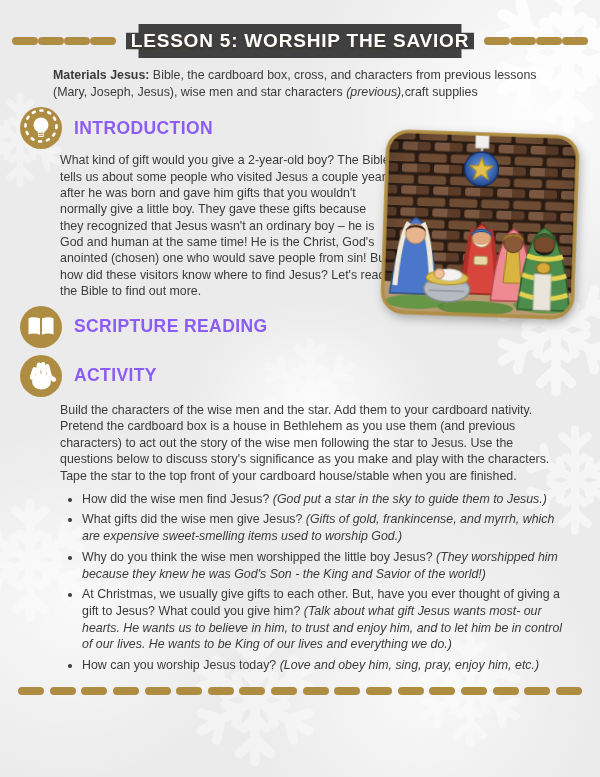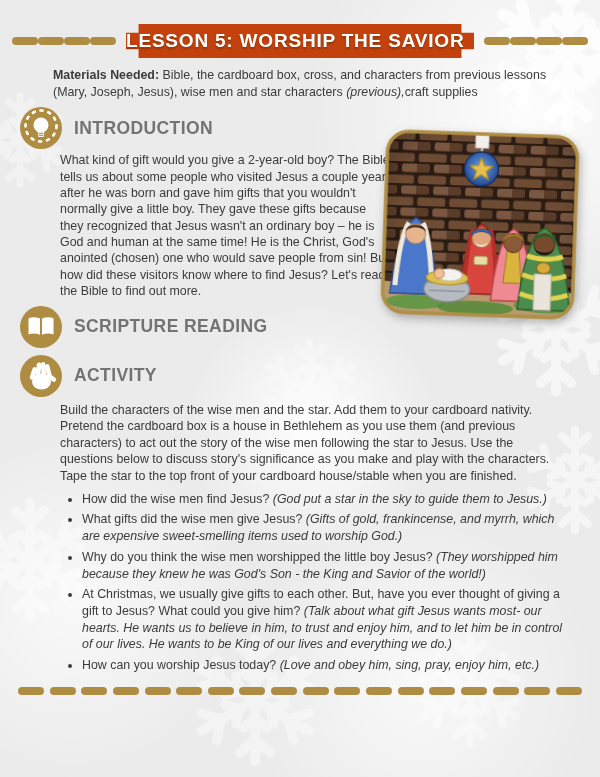--- a/index.html
+++ b/index.html
@@ -18,36 +18,36 @@
   }
   .decor { position:absolute; inset:0; z-index:0; pointer-events:none; }
   .page { position:relative; z-index:1; padding-top:24px; }
 
   
   .header-row { display:flex; align-items:center; justify-content:center; gap:10px; padding:0 17px; }
   .dashes { display:flex; justify-content:space-between; flex:1; }
   .dashes i { display:block; width:26px; height:8px; border-radius:4px; background:#ae8c42; }
   .banner {
     flex:0 0 auto; width:348px; height:34px;
-    background:#c2410c;
+    background:#404040;
     clip-path: polygon(3.6% 0, 96.4% 0, 96.4% 26%, 100% 26%, 100% 74%, 96.4% 74%, 96.4% 100%, 3.6% 100%, 3.6% 74%, 0 74%, 0 26%, 3.6% 26%);
-    display:flex; align-items:center; justify-content:flex-start;
+    display:flex; align-items:center; justify-content:center;
   }
   .banner span {
     color:#fff; font-size:19px; font-weight:800; letter-spacing:.8px;
     text-shadow:0 1.5px 1.5px rgba(60,40,0,.35);
     white-space:nowrap;
   }
 
   .materials { margin:9px 40px 0 53px; font-size:12.4px; line-height:1.38; }
   .b { font-weight:700; } .i { font-style:italic; }
 
   .section-head { display:flex; align-items:center; gap:11px; margin:5px 0 0 19px; }
   .icon-circle { width:44px; height:44px; flex:0 0 auto; }
-  h2 { font-size:17.5px; font-weight:800; color:#737373; letter-spacing:.4px;
+  h2 { font-size:17.5px; font-weight:800; color:#8b5cf6; letter-spacing:.4px;
        font-family:"Liberation Sans","DejaVu Sans",sans-serif; }
 
   .intro-body { margin:2px 0 0 60px; width:332px; font-size:12.4px; line-height:1.32; }
   .para { margin:4px 36px 0 60px; font-size:12.4px; line-height:1.33; }
 
   .photo { position:absolute; top:132px; left:383px; width:194px; height:185px;
            transform:rotate(2deg); filter:drop-shadow(2px 4px 5px rgba(0,0,0,.28)); }
 
   ul.bullets { margin:7px 28px 0 62px; padding-left:20px; }
   ul.bullets li { font-size:12.4px; line-height:1.36; margin-bottom:3.5px; }
@@ -95,21 +95,21 @@
       <span>LESSON 5: WORSHIP THE SAVIOR</span>
     </div>
     <div class="dashes">
         <i></i>
         <i></i>
         <i></i>
         <i></i>
       </div>
   </div>
 
-  <p class="materials"><span class="b">Materials Needed:</span><span> Bible, the cardboard box, cross, and characters from previous lessons (Mary, Joseph, Jesus), wise men and star characters </span><span class="i">(previous),</span><span>craft supplies</span></p>
+  <p class="materials"><span class="b">Materials Jesus:</span><span> Bible, the cardboard box, cross, and characters from previous lessons (Mary, Joseph, Jesus), wise men and star characters </span><span class="i">(previous),</span><span>craft supplies</span></p>
 
   <svg class="photo" viewBox="0 0 194 185">
     <defs>
       <clipPath id="pclip">
           <rect x="2" y="2" width="190" height="181" rx="21"></rect>
         </clipPath>
       <pattern id="bricks" width="32" height="22" patternUnits="userSpaceOnUse">
         <rect width="32" height="22" fill="#2b1c13"></rect>
         <rect x="1.5" y="1.5" width="28" height="8.5" rx="2.5" fill="#6e4c34"></rect>
         <rect x="-15" y="12" width="28" height="8.5" rx="2.5" fill="#5a3c29"></rect>

